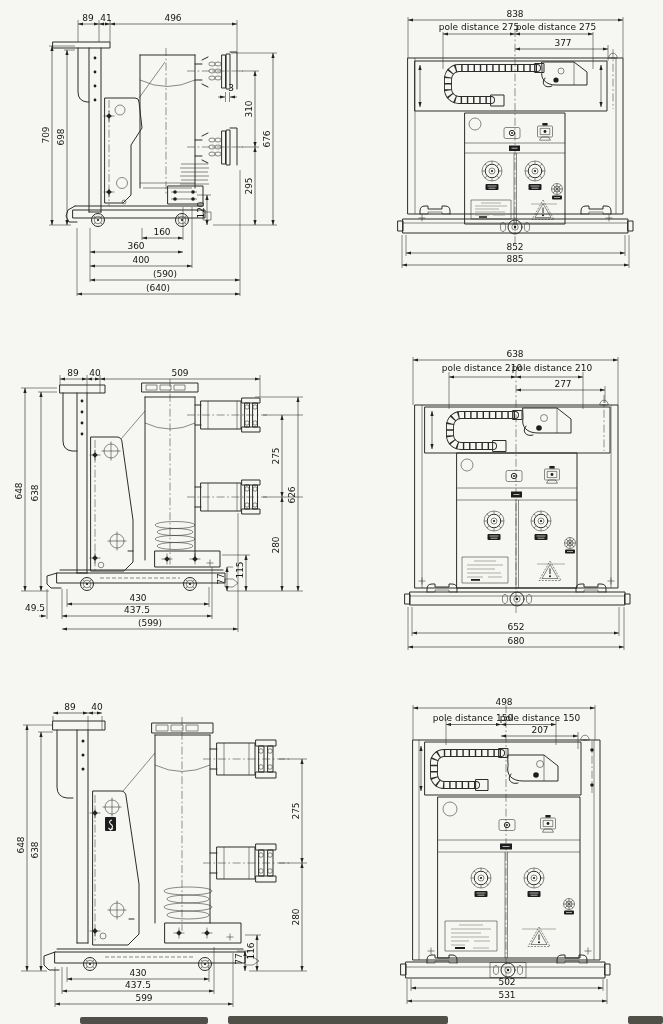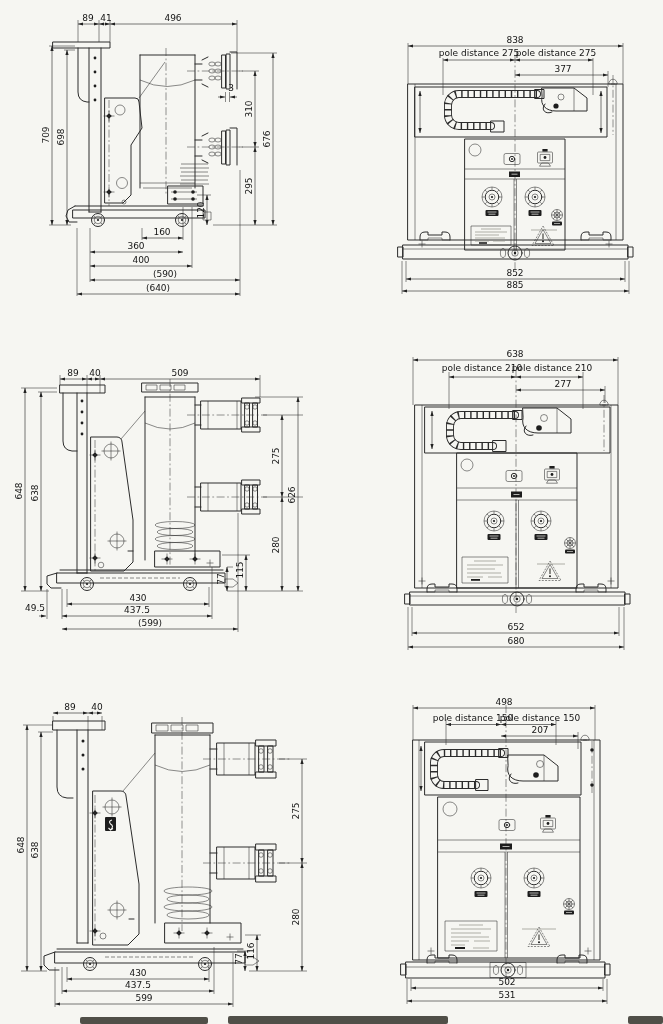--- a/index.html
+++ b/index.html
@@ -192,21 +192,21 @@
   <line class="dm" x1="52" y1="294" x2="215" y2="294" marker-start="url(#ar)" marker-end="url(#ar)"></line>
   <text class="dt" x="137" y="235" text-anchor="middle">160</text>
   <text class="dt" x="111" y="249" text-anchor="middle">360</text>
   <text class="dt" x="116" y="263" text-anchor="middle">400</text>
   <text class="dt" x="140" y="277" text-anchor="middle">(590)</text>
   <text class="dt" x="133" y="291" text-anchor="middle">(640)</text>
 </g>
 </svg>
 </div>
 
-<div class="view" style="left:395px;top:27px">
+<div class="view" style="left:395px;top:1px">
 <svg width="265" height="275" viewBox="0 0 265 275">
 <g>
   <rect class="ol" x="13" y="57" width="215" height="156"></rect>
   <path class="tn" d="M20,57 V213 M221,57 V213"></path>
   <rect class="ol" x="20" y="60" width="192" height="50"></rect>
   <use href="#gknob" x="218" y="57"></use>
   <line class="cl" x1="218" y1="48" x2="218" y2="108"></line>
   <line class="dm" x1="25" y1="64" x2="25" y2="106" marker-start="url(#ar)" marker-end="url(#ar)"></line>
   <line class="dm" x1="206" y1="64" x2="206" y2="106" marker-start="url(#ar)" marker-end="url(#ar)"></line>
   <g>

